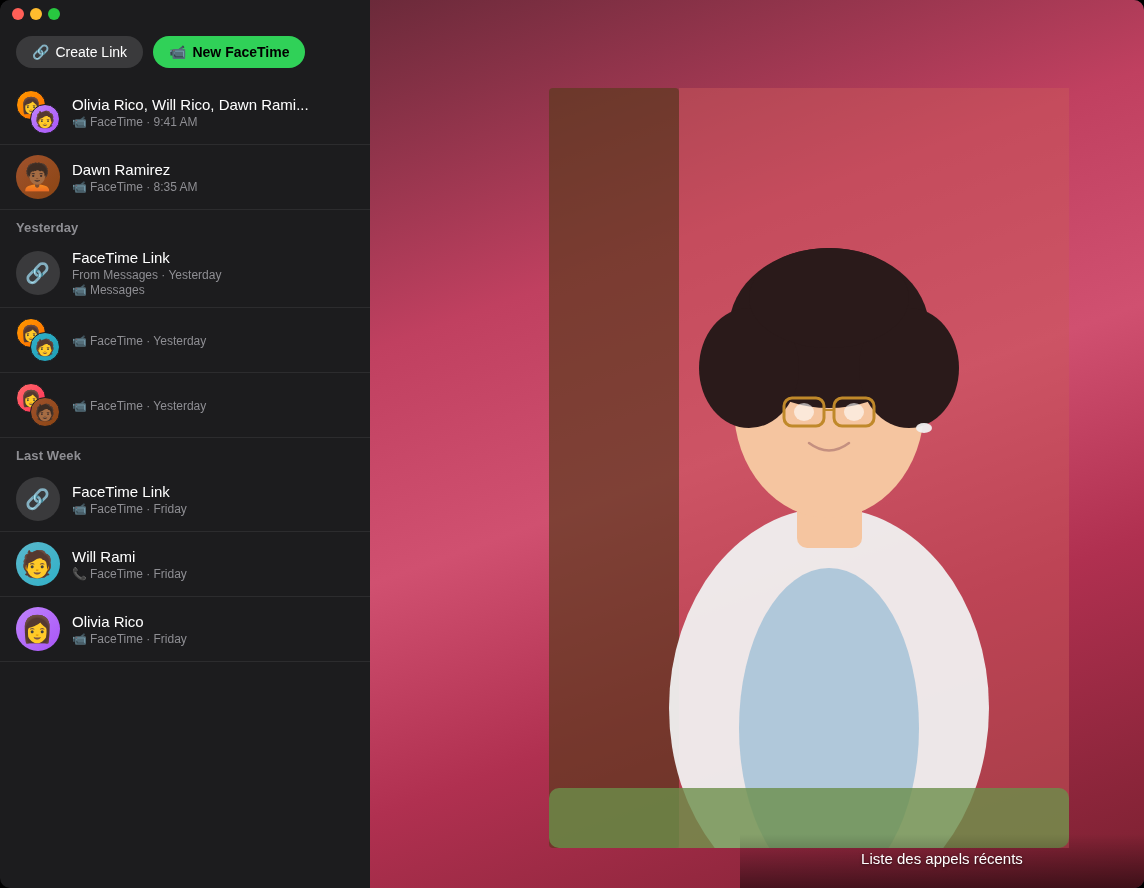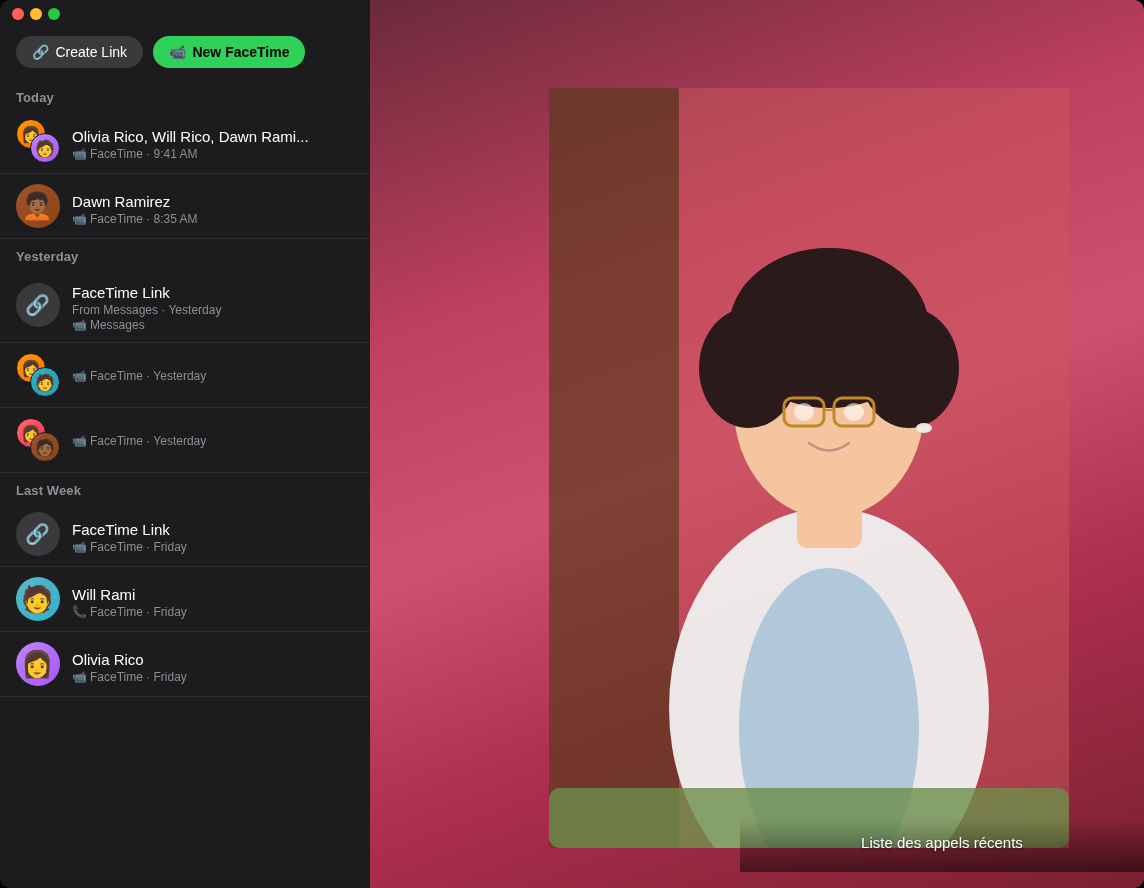--- a/index.html
+++ b/index.html
@@ -152,21 +152,20 @@
       flex: 1;
       min-width: 0;
     }
     .call-name {
       color: #fff;
       font-size: 15px;
       font-weight: 500;
       white-space: nowrap;
       overflow: hidden;
       text-overflow: ellipsis;
-      margin-top: 6px;
     }
     .call-meta {
       color: #8e8e93;
       font-size: 12px;
       display: flex;
       align-items: center;
       gap: 3px;
       margin-top: 2px;
     }
     .call-meta-second {
@@ -213,21 +212,21 @@
 
     .video-bg {
       position: absolute;
       inset: 0;
       background: linear-gradient(160deg, #6b2a3a 0%, #c04060 30%, #d05070 50%, #b03050 70%, #7a2030 100%);
     }
 
     
     .caption-bar {
       position: absolute;
-      bottom: 16px;
+      bottom: 0;
       left: 370px;
       right: 0;
       padding: 16px 13px 20px;
       text-align: center;
       background: linear-gradient(transparent, rgba(0,0,0,0.5));
     }
     .caption-text {
       color: #fff;
       font-size: 15px;
       font-weight: 400;
@@ -259,21 +258,20 @@
         <span>Create Link</span>
       </button>
       <button class="btn-new-facetime">
         <span class="icon">📹</span>
         <span>New FaceTime</span>
       </button>
     </div>
 
     <div class="calls-list">
 
-      <div class="section-label">Today</div>
 
       <div class="call-item">
         <div class="avatar-group">
           <div class="av1 bg-orange" style="background: linear-gradient(135deg,#ff9a00,#ff6b00); display:flex;align-items:center;justify-content:center;font-size:16px;border-radius:50%;width:30px;height:30px;position:absolute;top:0;left:0;border:1.5px solid #1c1c1e;">👩</div>
           <div class="av2 bg-purple" style="background: linear-gradient(135deg,#c084fc,#a855f7); display:flex;align-items:center;justify-content:center;font-size:16px;border-radius:50%;width:30px;height:30px;position:absolute;bottom:0;right:0;border:1.5px solid #1c1c1e;">🧑</div>
         </div>
         <div class="call-info">
           <div class="call-name">Olivia Rico, Will Rico, Dawn Rami...</div>
           <div class="call-meta">
             <span style="color:#30d158;">📹</span>

